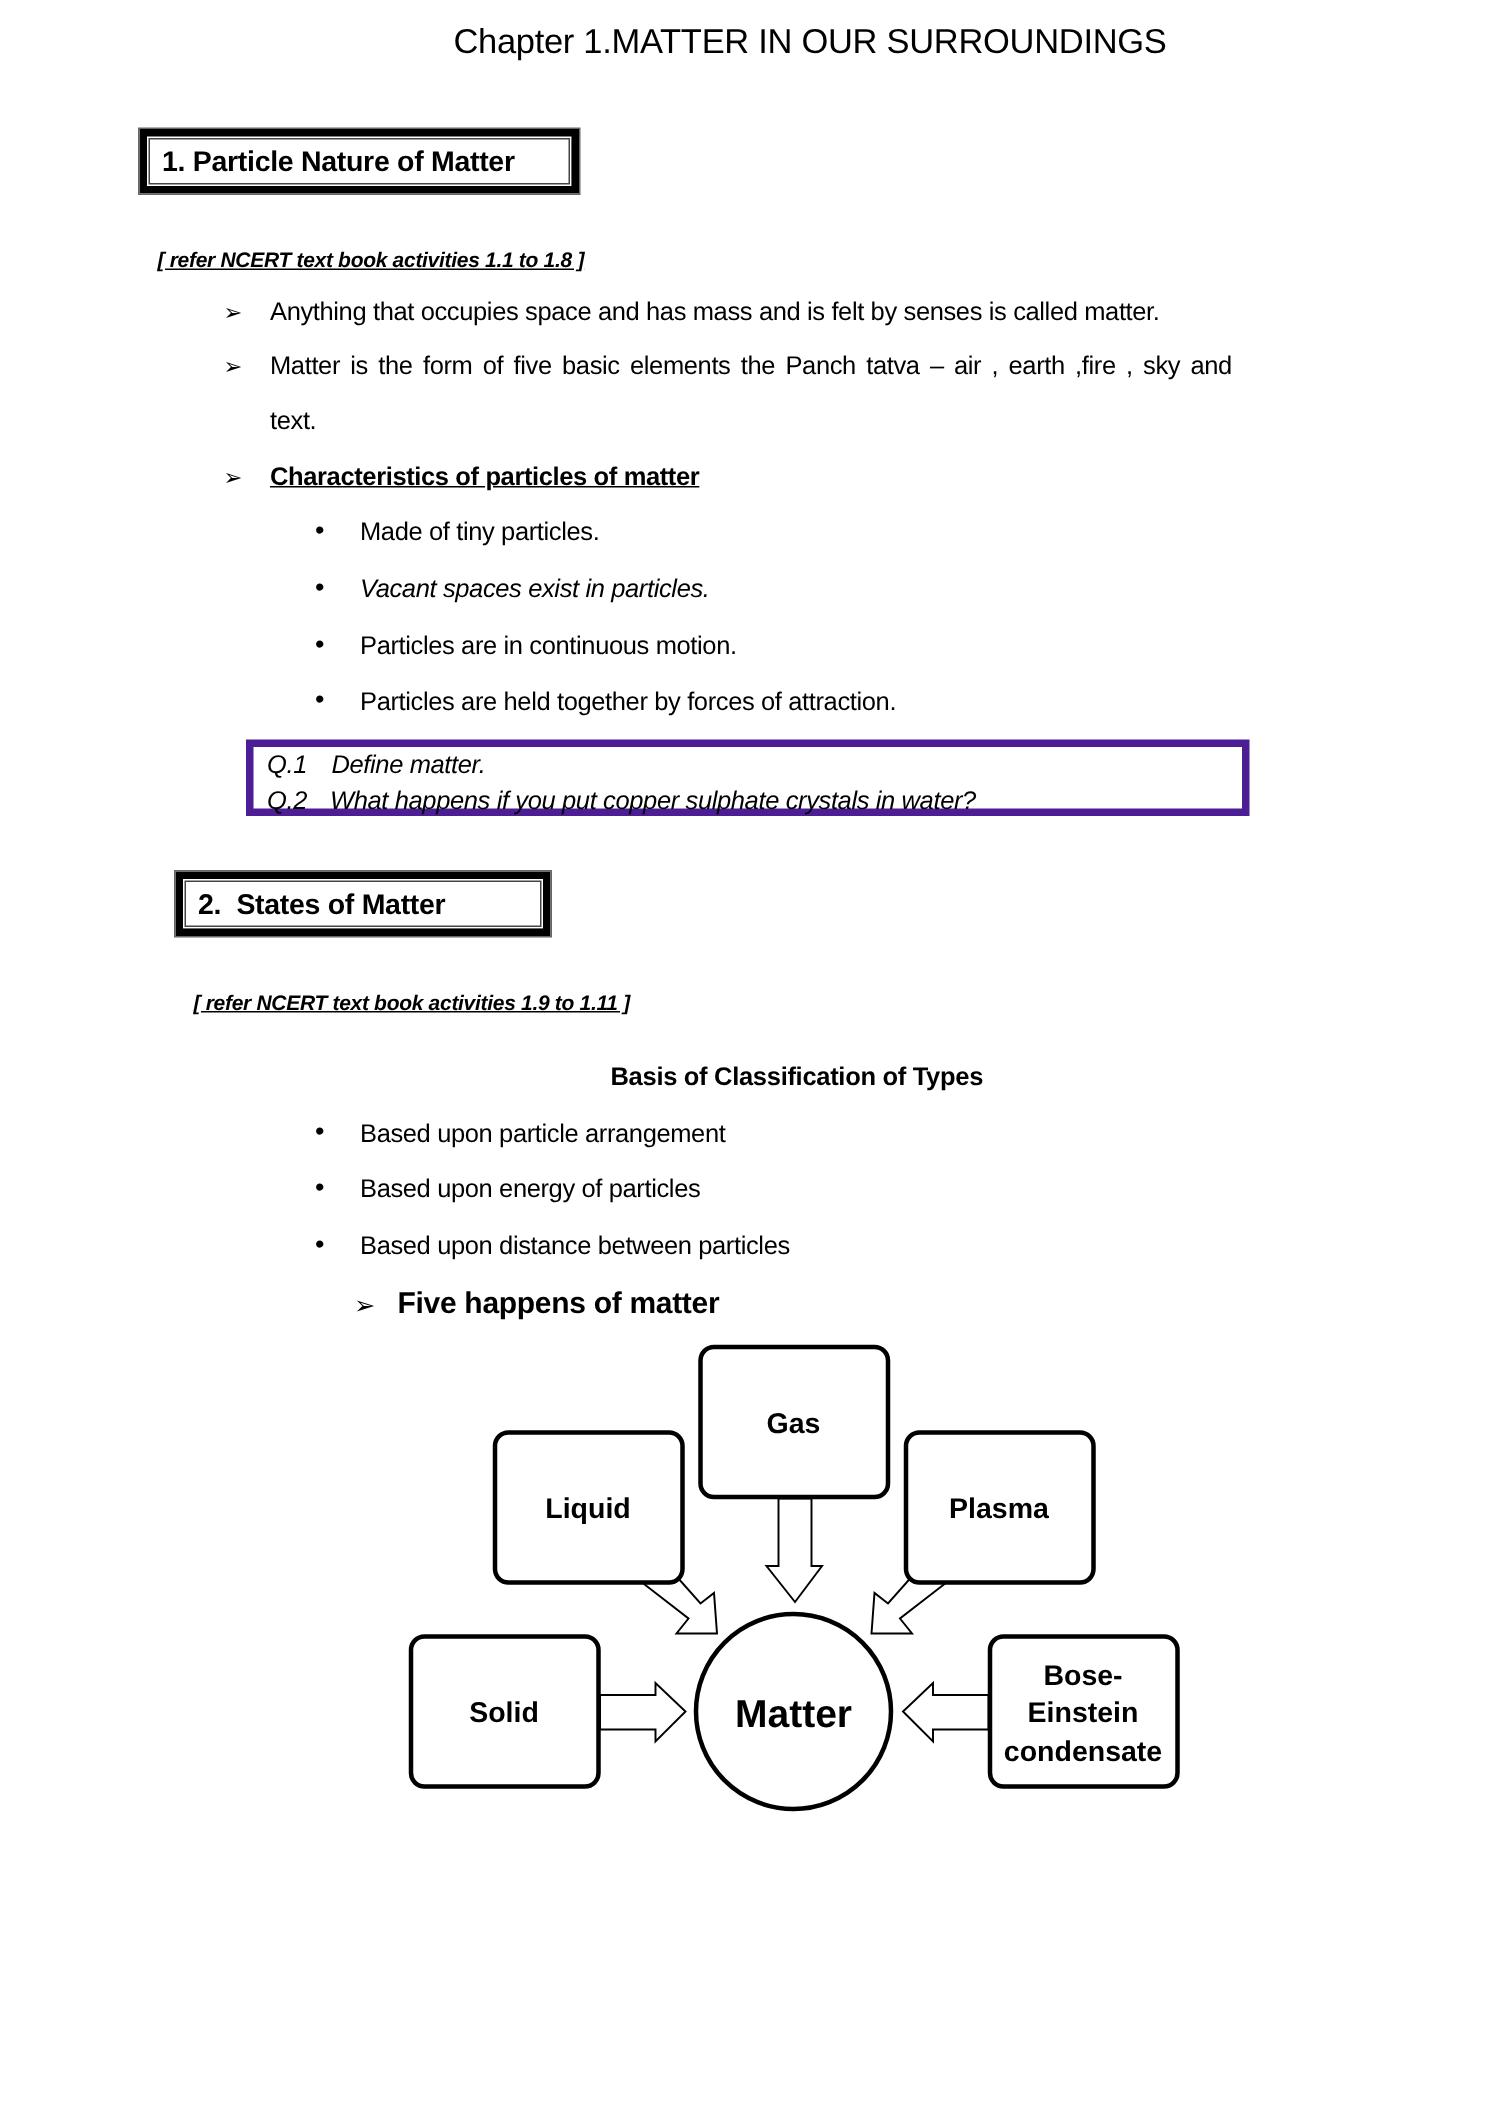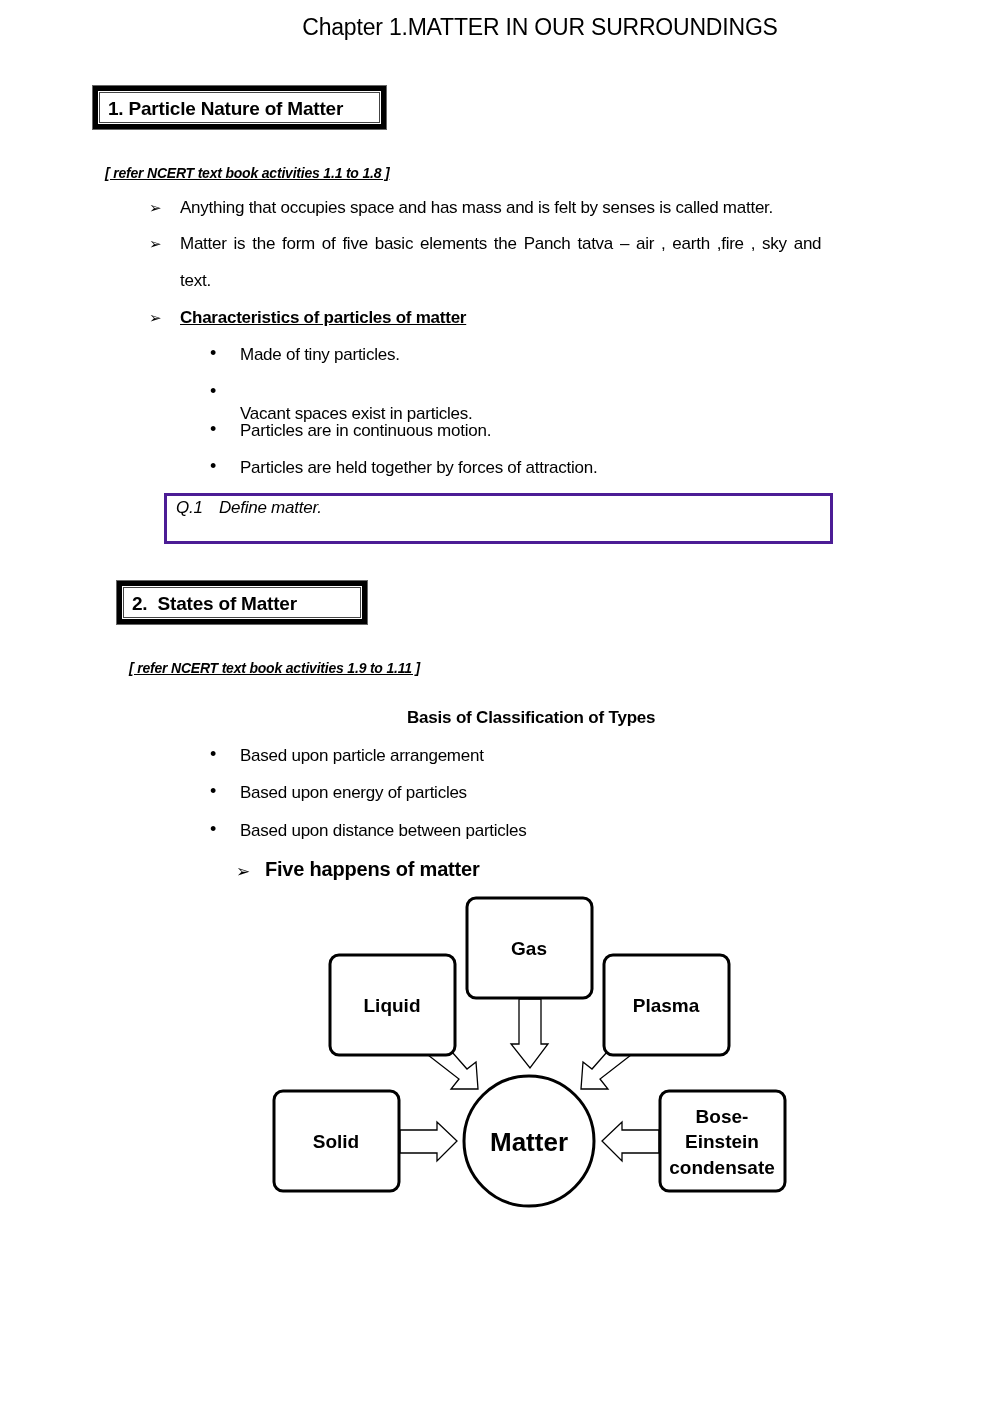--- a/index.html
+++ b/index.html
@@ -20,21 +20,21 @@
     }
     .ref {
       font-style: italic; font-weight: bold; font-size: 14px; text-decoration: underline; letter-spacing: -0.2px;
     }
     .line { font-size: 17px; letter-spacing: -0.25px; }
     .arrow-bullet { font-size: 15px; }
     .dot { font-size: 18px; }
     .underline-bold { font-weight: bold; text-decoration: underline; }
     .qbox {
       position: absolute; left: 164px; top: 493px; width: 669px; height: 51px;
-      box-sizing: border-box; border: 3px solid #4c1d95;
+      box-sizing: border-box; border: 5px solid #4c1d95;
     }
     .qline { position: absolute; left: 9px; font-style: italic; font-size: 17px; letter-spacing: -0.25px; white-space: nowrap; }
     .qline .qn { display: inline-block; width: 43px; }
     .center-bold { font-weight: bold; font-size: 17px; letter-spacing: -0.2px; }
     .five { font-weight: bold; font-size: 20px; letter-spacing: -0.2px; }
     svg text { font-family: "Liberation Sans", "DejaVu Sans", sans-serif; font-weight: bold; }
   </style>
 </head>
 <body>
 
@@ -52,29 +52,32 @@
 <div class="abs arrow-bullet" style="left:149px; top:235px;">➢</div>
 <div class="abs line" style="left:180px; top:234px; word-spacing:2.4px;">Matter is the form of five basic elements the Panch tatva – air , earth ,fire , sky and</div>
 <div class="abs line" style="left:180px; top:271px;">text.</div>
 
 <div class="abs arrow-bullet" style="left:149px; top:309px;">➢</div>
 <div class="abs line underline-bold" style="left:180px; top:308px;">Characteristics of particles of matter</div>
 
 <div class="abs dot" style="left:210px; top:343px;">•</div>
 <div class="abs line" style="left:240px; top:345px;">Made of tiny particles.</div>
 <div class="abs dot" style="left:210px; top:381px;">•</div>
-<div class="abs line" style="left:240px; top:404px;">Vacant spaces exist in particles.</div>
+<div class="abs line" style="left:240px; top:383px;font-style:italic;">Vacant spaces exist in particles.</div>
 <div class="abs dot" style="left:210px; top:419px;">•</div>
 <div class="abs line" style="left:240px; top:421px;">Particles are in continuous motion.</div>
 <div class="abs dot" style="left:210px; top:456px;">•</div>
 <div class="abs line" style="left:240px; top:458px;">Particles are held together by forces of attraction.</div>
 
 <div class="qbox">
   <div class="qline" style="top:2px;">
     <span class="qn">Q.1</span><span>Define matter.</span>
+  </div>
+  <div class="qline" style="top:26px;">
+    <span class="qn" style="width:42px;">Q.2</span><span>What happens if you put copper sulphate crystals in water?</span>
   </div>
 </div>
 
 <div class="hbox" style="left:117px; top:581px; width:250px; height:43px;">
   <span style="white-space:pre;">2.  States of Matter</span>
 </div>
 
 <div class="abs ref" style="left:129px; top:660px;">[ refer NCERT text book activities 1.9 to 1.11 ]</div>
 
 <div class="abs center-bold" style="left:407px; top:708px;">Basis of Classification of Types</div>

